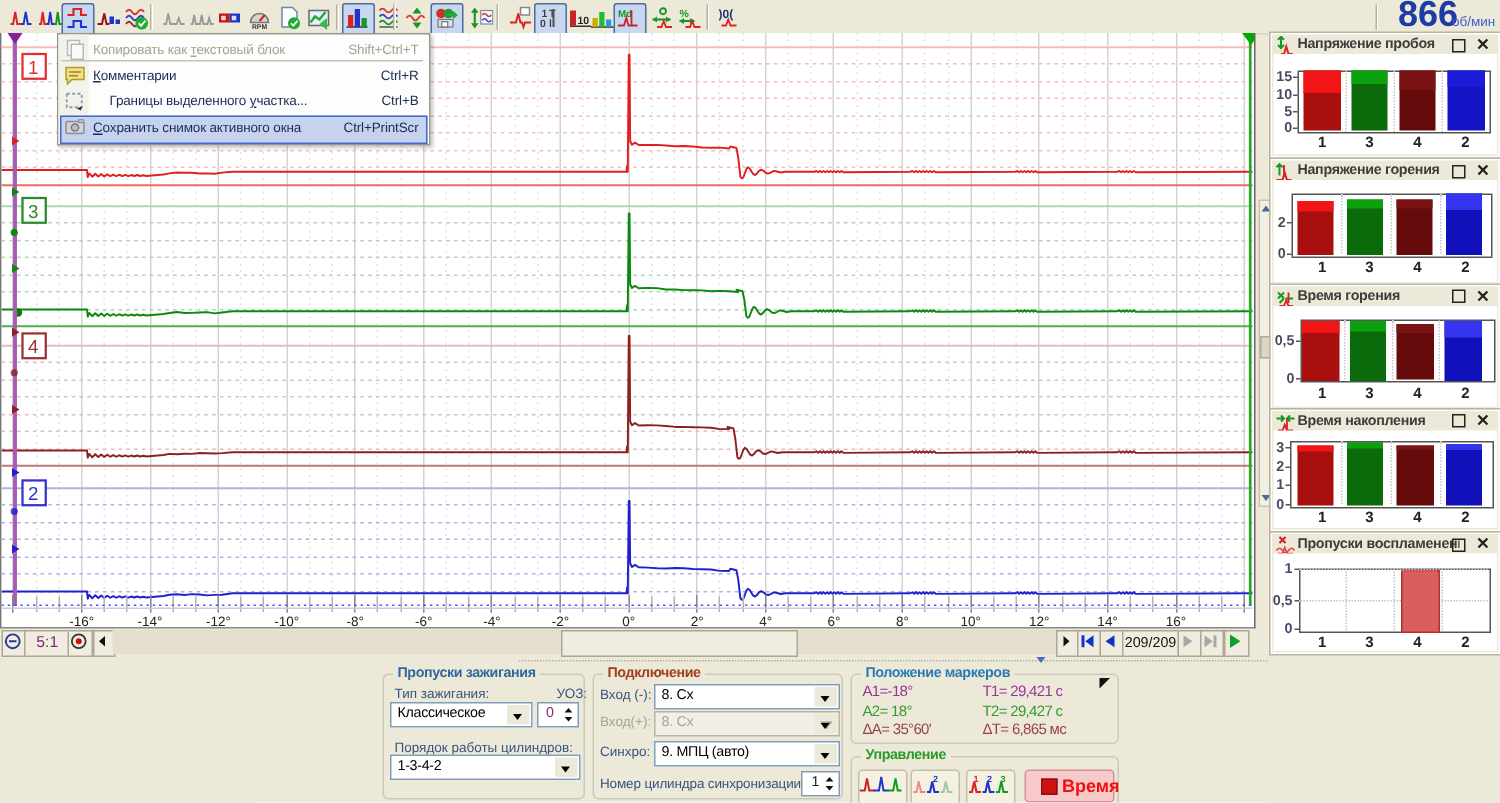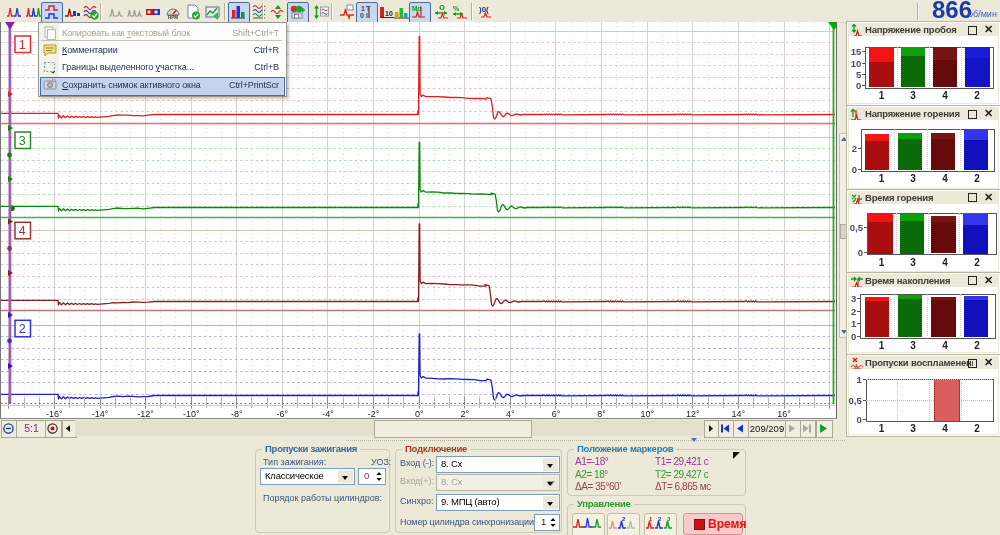--- a/index.html
+++ b/index.html
@@ -422,21 +422,21 @@
         <path d="M1,2 h12 v8 h-8 l-3,3 v-3 h-1 z" fill="#f0e08a" stroke="#b09a30" stroke-width="1"></path>
         <line x1="3" y1="5" x2="11" y2="5" stroke="#a08820"></line>
         <line x1="3" y1="7.5" x2="9" y2="7.5" stroke="#a08820"></line>
       </svg></span>
     <span class="abs" style="left:23px;top:21.5px;color:#1c2c55;"><span style="text-decoration:underline;">К</span>омментарии</span>
     <span class="abs" style="right:7px;top:21.5px;color:#1c2c55;">Ctrl+R</span>
     <span class="abs" style="left:4px;top:37px;"><svg width="14" height="14" viewBox="0 0 14 14" style="">
         <rect x="1.5" y="2.5" width="10" height="9" fill="none" stroke="#8899bb" stroke-dasharray="2 1.6" stroke-width="1.2"></rect>
         <path d="M12,11 l-4,1.2 2.8,1.4 z" fill="#333"></path>
       </svg></span>
-    <span class="abs" style="left:23px;top:39px;color:#1c2c55;">Границы выделенного <span style="text-decoration:underline;">у</span>частка...</span>
+    <span class="abs" style="left:34px;top:39px;color:#1c2c55;">Границы выделенного <span style="text-decoration:underline;">у</span>частка...</span>
     <span class="abs" style="right:7px;top:39px;color:#1c2c55;">Ctrl+B</span>
     <div class="abs" style="left:1px;top:54px;width:243px;height:17px;background:#c6d3ef;border:1px solid #4868c8;"></div>
     <span class="abs" style="left:4px;top:55px;"><svg width="14" height="14" viewBox="0 0 14 14" style="">
         <rect x="1" y="3" width="12" height="8" rx="1" fill="#d0d4dc" stroke="#8a8e96"></rect>
         <circle cx="7" cy="7" r="2.4" fill="#b8bcc4" stroke="#777"></circle>
         <rect x="9.5" y="1.8" width="3" height="2" fill="#c8ccd4" stroke="#888" stroke-width="0.7"></rect>
       </svg></span>
     <span class="abs" style="left:23px;top:57px;color:#1c2c55;"><span style="text-decoration:underline;">С</span>охранить снимок активного окна</span>
     <span class="abs" style="right:7px;top:57px;color:#1c2c55;margin-left:48px;">Ctrl+PrintScr</span>
     <div class="abs" style="left:2px;top:17px;width:241px;height:1px;background:#c6c2ba;"></div>
@@ -655,20 +655,24 @@
       <span class="ar"></span>
     </div>
     <div class="combo spin" style="left:102px;top:18px;width:26px;height:15px;">
       <span class="tx" style="left:5px;color:#7a2a7a;">0</span>
       <span class="ar" style="background:#fff;"><svg width="10" height="13" viewBox="0 0 10 13" style="">
           <path d="M5,2 l2.6,3 h-5.2 z" fill="#111"></path>
           <path d="M5,11 l2.6,-3 h-5.2 z" fill="#111"></path>
         </svg></span>
     </div>
     <div class="lab" style="left:7px;top:43px;text-align:center;">Порядок работы цилиндров:</div>
+    <div class="combo" style="left:4px;top:53px;width:125px;height:15px;">
+      <span class="tx">1-3-4-2</span>
+      <span class="ar"></span>
+    </div>
   </div>
 <div class="gbox" style="left:395px;top:449px;width:165px;height:82px;">
     <div class="gtitle" style="color:#a33c1e;">Подключение</div>
     <div class="lab" style="left:4px;top:8px;">Вход (-):</div>
     <div class="combo" style="left:40px;top:6px;width:122px;height:15px;">
       <span class="tx">8. Сх</span>
       <span class="ar"></span>
     </div>
     <div class="lab" style="left:4px;top:26px;color:#a8a494;">Вход(+):</div>
     <div class="combo" style="left:40px;top:24px;width:122px;height:15px;background:#f2f0e6;border-color:#b8b4a4;color:#a8a494;">

